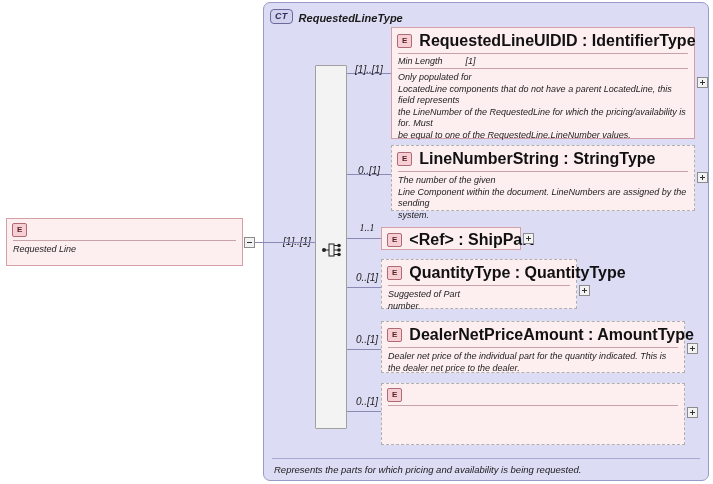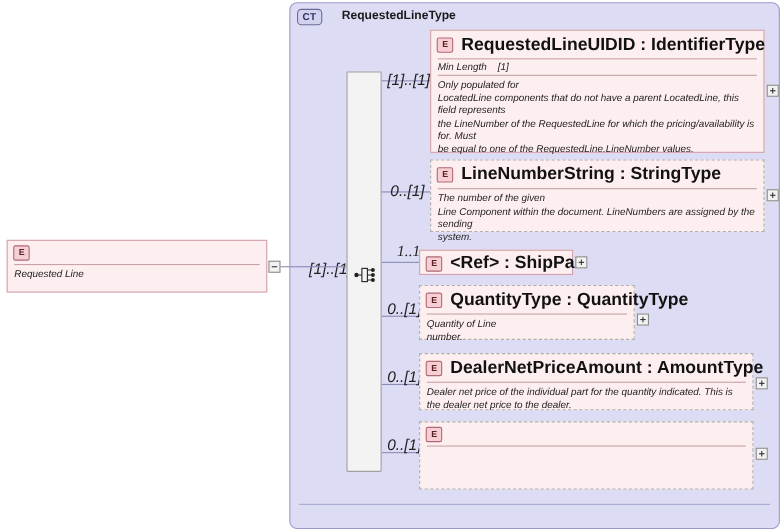--- a/index.html
+++ b/index.html
@@ -24,41 +24,41 @@
     left: 263px; top: 2px;
     width: 446px; height: 479px;
     background: #dcdcf4;
     border: 1px solid #9a9ac8;
     border-radius: 7px;
     box-sizing: border-box;
   }
   .ct-header {
     position: absolute;
     left: 6px; top: 5px;
-    display: flex; align-items: flex-start; gap: 6px;
+    display: flex; align-items: flex-end; gap: 6px;
     height: 16px;
+    font-style: italic;
   }
   .ct-badge {
     display: inline-block;
     border: 1px solid #6b6b9b;
     border-radius: 4px;
     background: #d2d2ee;
     color: #303060;
     font-size: 9px;
     font-weight: bold;
     letter-spacing: .3px;
     line-height: 11px;
     padding: 1px 4px 1px 4px;
   }
   .ct-title {
     font-size: 11px;
     font-weight: bold;
     color: #1a1a1a;
     white-space: nowrap;
-    margin-left: 12px;
   }
   .ct-footer-line {
     position: absolute;
     left: 8px; right: 8px;
     top: 455px;
     height: 1px;
     background: #a8a8d0;
   }
   .ct-footer-text {
     position: absolute;
@@ -113,44 +113,44 @@
     font-size: 9px;
     font-style: italic;
     color: #1c1c1c;
     line-height: 11.5px;
     padding: 3px 6px 4px 6px;
     white-space: pre-line;
   }
   .eb-facet {
     display: flex;
     align-items: center;
-    gap: 10px;
+    gap: 23px;
     font-size: 9px;
     font-style: italic;
     color: #1c1c1c;
     padding: 2px 6px 2px 6px;
   }
   .eb-facet .fname { font-weight: normal; }
   .eb-facet .fval  { font-style: italic; }
 
   
   .hline {
     position: absolute;
     height: 1px;
     background: #8a8ab4;
   }
 
   
   .card {
     position: absolute;
-    font-size: 14px;
+    font-size: 10px;
     font-style: italic;
     color: #222;
     white-space: nowrap;
-    text-align: right;
+    text-align: center;
   }
 
   
   .toggle {
     position: absolute;
     width: 11px; height: 11px;
     box-sizing: border-box;
     background: #f2f2f2;
     border: 1px solid #8c8c8c;
   }
@@ -189,20 +189,21 @@
 <body>
 
 <div class="canvas">
 
   <div class="ct-container">
     <div class="ct-header">
       <span class="ct-badge">CT</span>
       <span class="ct-title">RequestedLineType</span>
     </div>
     <div class="ct-footer-line"></div>
+    <div class="ct-footer-text">Represents the parts for which pricing and availability is being requested.</div>
   </div>
 
   <div class="elembox solid" style="left:6px; top:218px; width:237px; height:48px;">
     <div class="eb-titlerow">
       <span class="e-badge">E</span>
     </div>
     <div class="eb-sep"></div>
     <div class="eb-desc">Requested Line</div>
   </div>
 
@@ -276,21 +277,21 @@
 
   <div class="hline" style="left:347px; top:287px; width:34px;"></div>
   <div class="card" style="left:352px; top:272px; width:30px;">0..[1]</div>
 
   <div class="elembox dashed" style="left:381px; top:259px; width:196px; height:50px;">
     <div class="eb-titlerow">
       <span class="e-badge">E</span>
       <span class="eb-title">QuantityType : QuantityType</span>
     </div>
     <div class="eb-sep"></div>
-    <div class="eb-desc">Quantity of Line
+    <div class="eb-desc">Suggested of Part
 number.</div>
   </div>
   <div class="toggle plus" style="left:579px; top:285px;"></div>
 
   <div class="hline" style="left:347px; top:349px; width:34px;"></div>
   <div class="card" style="left:352px; top:334px; width:30px;">0..[1]</div>
 
   <div class="elembox dashed" style="left:381px; top:321px; width:304px; height:52px;">
     <div class="eb-titlerow">
       <span class="e-badge">E</span>

